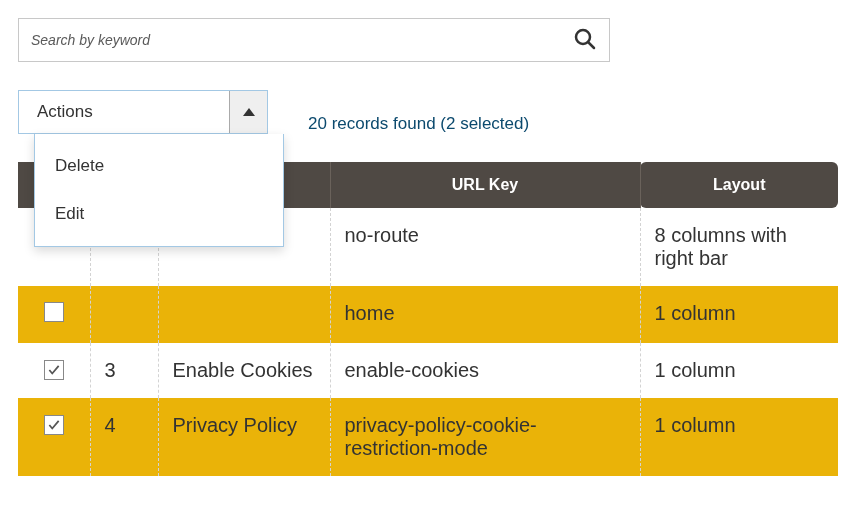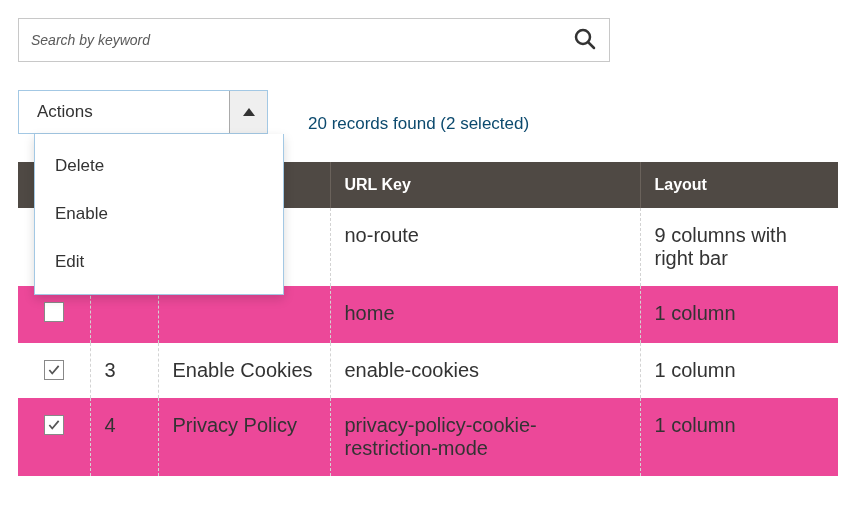--- a/index.html
+++ b/index.html
@@ -92,35 +92,35 @@
   table.grid {
     width: 820px;
     border-collapse: collapse;
     table-layout: fixed;
   }
   table.grid thead th {
     background: #4f4944;
     color: #fff;
     font-weight: 600;
     font-size: 16px;
-    text-align: left;
+    text-align: center;
     padding: 14px 14px;
     border-right: 1px solid #6a625b;
   }
-  table.grid thead th:last-child { border-right: none; }
+  table.grid thead th:last-child { border-right: none; border-radius: 6px; }
   table.grid tbody td {
     padding: 16px 14px;
     font-size: 20px;
     color: #333;
     border-right: 1px dashed #d3d3d3;
     vertical-align: top;
     word-wrap: break-word;
   }
   table.grid tbody td:last-child { border-right: none; }
-  table.grid tbody tr.alt { background: #ec4899; padding-left: 23px; }
+  table.grid tbody tr.alt { background: #eab308; padding-left: 23px; }
   .col-check { width: 72px; text-align: center; }
   .col-id { width: 68px; }
   .col-title { width: 172px; }
   .col-url { width: 310px; }
   .col-layout { width: 198px; }
   .chk {
     width: 20px; height: 20px;
     border: 1px solid #888;
     background: #fff;
     display: inline-flex;
@@ -148,21 +148,20 @@
   <div class="actions-btn">
     <span class="actions-label">Actions</span>
     <span class="actions-caret">
         <span class="tri"></span>
       </span>
   </div>
   <div class="records-found">20 records found (2 selected)</div>
 
   <div class="actions-menu">
     <div class="actions-menu-item">Delete</div>
-    <div class="actions-menu-item">Enable</div>
     <div class="actions-menu-item">Edit</div>
   </div>
 </div>
 
 <table class="grid">
   <colgroup>
     <col class="col-check">
       <col class="col-id">
       <col class="col-title">
       <col class="col-url">
@@ -180,21 +179,21 @@
   <tbody id="grid-body">
       <tr>
     <td style="text-align:center">
       <span class="chk">
         
       </span>
     </td>
     <td></td>
     <td>und</td>
     <td>no-route</td>
-    <td>9 columns with right bar</td>
+    <td>8 columns with right bar</td>
   </tr>
       <tr class="alt">
     <td style="text-align:center">
       <span class="chk">
         
       </span>
     </td>
     <td></td>
     <td></td>
     <td>home</td>

